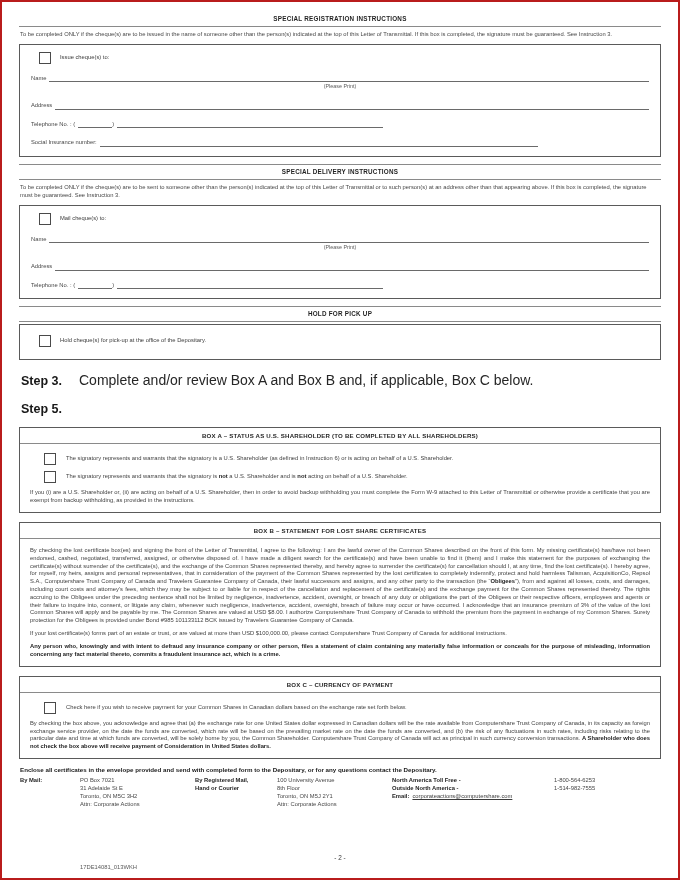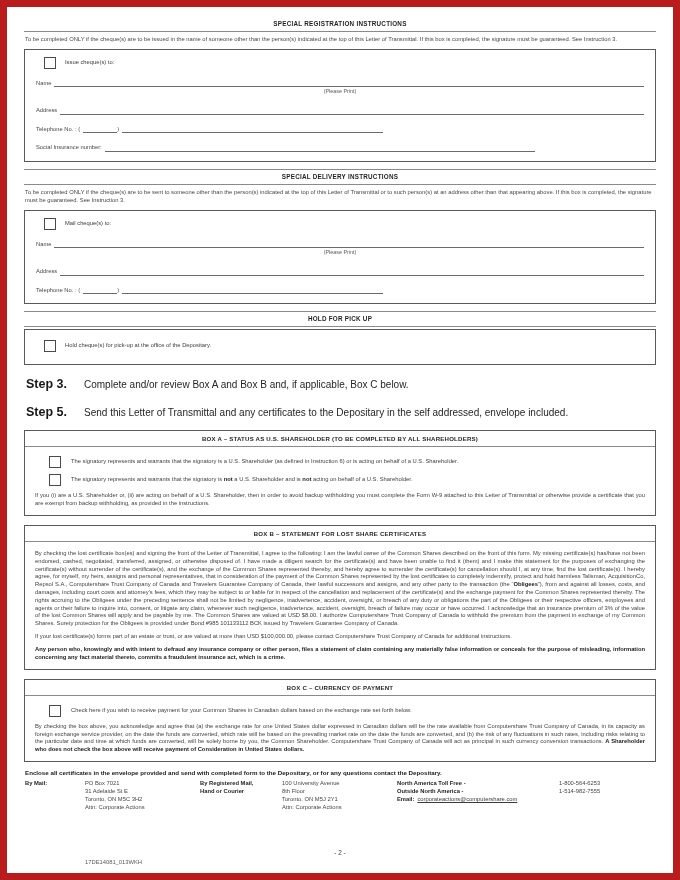--- a/index.html
+++ b/index.html
@@ -1,19 +1,19 @@
 <!DOCTYPE html>
 <html><head>
 <meta charset="utf-8">
 <style>
   * { box-sizing: border-box; margin: 0; padding: 0; }
   html, body { background: #d9d9d9; }
   .page {
     width: 680px; height: 880px; margin: 0 auto; background: #fff;
-    border: 7px solid #b91c1c;
+    border: 2px solid #b91c1c;
     color: #3b3b3b;
     font-family: "Liberation Sans", "DejaVu Sans", sans-serif;
     font-size: 5.8px; line-height: 1.35;
     padding: 10px 17px 0; position: relative; overflow: hidden;
   }
   b, strong { color: #1c1c1c; }
 
   
   .rule-head { border-top: 1px solid #8a8a8a; border-bottom: 1px solid #8a8a8a; text-align: center; padding: 3px 0 2px; margin-top: 7px; }
   .rule-head.no-top { border-top: none; margin-top: 0; }
@@ -30,21 +30,21 @@
   .fill { flex: 1; border-bottom: 1px solid #6a6a6a; height: 7px; }
   .fill.short { flex: 0 0 34px; }
   .w57 { width: 57%; }
   .w82 { width: 82%; }
   .please-print { text-align: center; font-size: 5.4px; color: #5a5a5a; margin-top: 1px; }
   .pickup .cb-row { margin: 3px 0 3px 8px; }
 
   
   .step-row { display: flex; align-items: baseline; gap: 12px; margin: 11px 2px 0; }
   .step-label { font-size: 12.5px; font-weight: bold; color: #181818; flex: 0 0 46px; }
-  .step-text { font-size: 10px; color: #262626; }
+  .step-text { font-size: 14px; color: #262626; }
 
   
   .big-box { border: 1px solid #5a5a5a; margin: 9px 0 0; }
   .big-box-title { text-align: center; font-weight: bold; font-size: 6.1px; color: #1f1f1f; padding: 4px 6px 3px; border-bottom: 1px solid #8a8a8a; letter-spacing: .2px; }
   .big-box-body { padding: 3px 10px 7px; }
   .option-row { display: flex; align-items: center; gap: 10px; margin: 6px 0 6px 14px; }
   .option-text { color: #424242; }
   .para { text-align: justify; margin-top: 5px; color: #424242; }
   .para.bold-para { font-weight: bold; color: #1c1c1c; }
 
@@ -138,21 +138,20 @@
       <span>Hold cheque(s) for pick-up at the office of the Depositary.</span>
     </div>
   </div>
 
   <div class="step-row">
     <span class="step-label">Step 3.</span>
     <span class="step-text">Complete and/or review Box A and Box B and, if applicable, Box C below.</span>
   </div>
   <div class="step-row">
     <span class="step-label">Step 5.</span>
-    <span class="step-text">Send this Letter of Transmittal and any certificates to the Depositary in the self addressed, envelope included.</span>
   </div>
 
   <div class="big-box">
     <div class="big-box-title">BOX A – STATUS AS U.S. SHAREHOLDER (TO BE COMPLETED BY ALL SHAREHOLDERS)</div>
     <div class="big-box-body">
       <div class="option-row">
         <span class="checkbox"></span>
         <span class="option-text">The signatory represents and warrants that the signatory is a U.S. Shareholder (as defined in Instruction 6) or is acting on behalf of a U.S. Shareholder.</span>
       </div>
       <div class="option-row">

